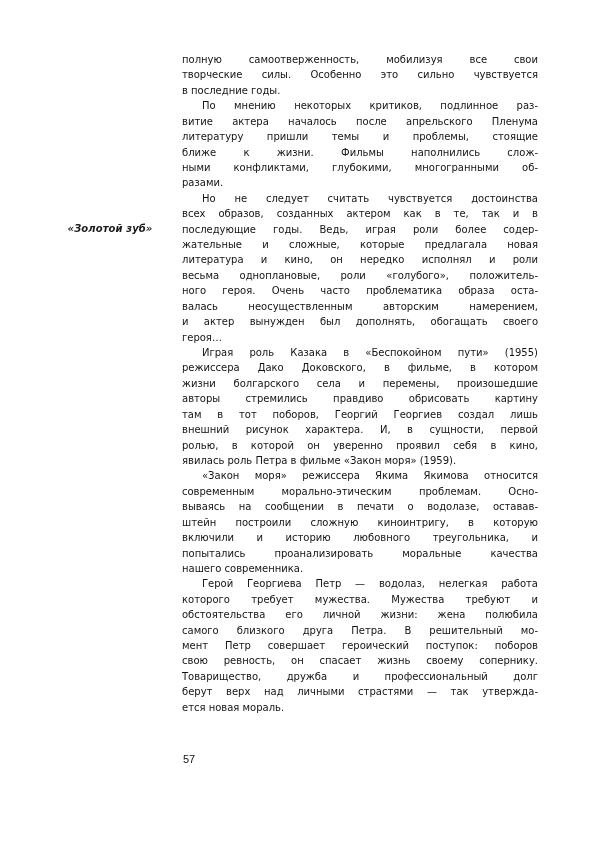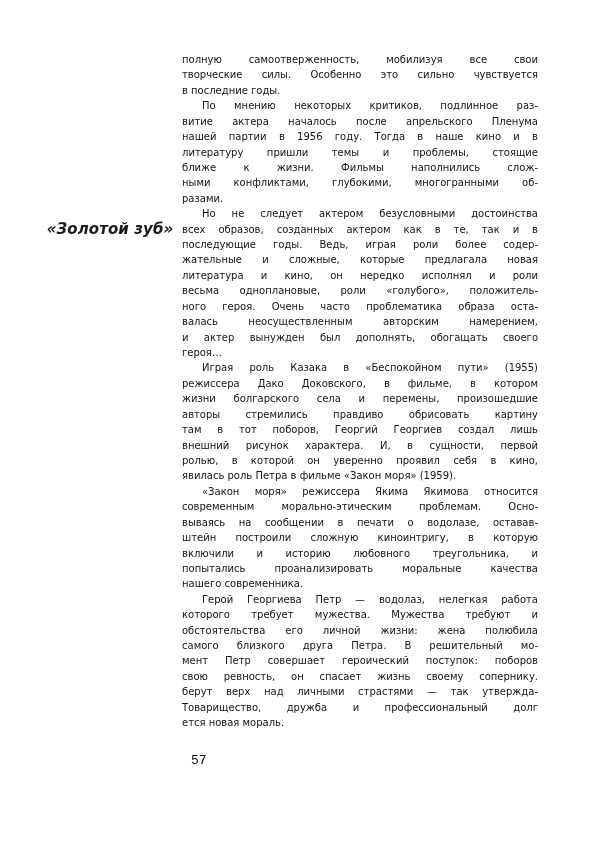--- a/index.html
+++ b/index.html
@@ -25,21 +25,21 @@
   }
 
   
   .margin-note {
     position: absolute;
     left: 46px;
     top: 223px;
     width: 128px;
     text-align: center;
     font-family: "DejaVu Sans", sans-serif;
-    font-size: 15px;
+    font-size: 10px;
     font-weight: bold;
     font-style: italic;
     color: #1b1b1b;
     line-height: 12px;
     letter-spacing: 0.1px;
   }
 
   
   .text-column {
     position: absolute;
@@ -79,50 +79,48 @@
     text-indent: 20px;
   }
   .para .ln.last {
     text-align-last: left;
   }
 
   .page-number {
     position: absolute;
     left: 183px;
     top: 753px;
-    font-family: Liberation Mono, monospace;
-    font-size: 13px;
+    font-family: Liberation Sans, sans-serif;
+    font-size: 11px;
     color: #131313;
-    margin-left: 8px;
   }
 </style>
 </head>
 <body>
 
 <div class="page">
 
   <div class="margin-note">«Золотой зуб»</div>
 
   <div class="text-column">
     <p class="para first">
         <span class="ln">полную самоотверженность, мобилизуя все свои</span>
         <span class="ln">творческие силы. Особенно это сильно чувствуется</span>
         <span class="ln last">в последние годы.</span>
       </p>
     <p class="para">
         <span class="ln indent">По мнению некоторых критиков, подлинное раз-</span>
         <span class="ln">витие актера началось после апрельского Пленума</span>
-        <span class="ln">нашей партии в 1956 году. Тогда в наше кино и в</span>
         <span class="ln">литературу пришли темы и проблемы, стоящие</span>
         <span class="ln">ближе к жизни. Фильмы наполнились слож-</span>
         <span class="ln">ными конфликтами, глубокими, многогранными об-</span>
         <span class="ln last">разами.</span>
       </p>
     <p class="para">
-        <span class="ln indent">Но не следует актером безусловными достоинства</span>
+        <span class="ln indent">Но не следует считать чувствуется достоинства</span>
         <span class="ln">всех образов, созданных актером как в те, так и в</span>
         <span class="ln">последующие годы. Ведь, играя роли более содер-</span>
         <span class="ln">жательные и сложные, которые предлагала новая</span>
         <span class="ln">литература и кино, он нередко исполнял и роли</span>
         <span class="ln">весьма одноплановые, роли «голубого», положитель-</span>
         <span class="ln">ного героя. Очень часто проблематика образа оста-</span>
         <span class="ln">валась неосуществленным авторским намерением,</span>
         <span class="ln">и актер вынужден был дополнять, обогащать своего</span>
         <span class="ln last">героя…</span>
       </p>
@@ -145,21 +143,21 @@
         <span class="ln">попытались проанализировать моральные качества</span>
         <span class="ln last">нашего современника.</span>
       </p>
     <p class="para">
         <span class="ln indent">Герой Георгиева Петр — водолаз, нелегкая работа</span>
         <span class="ln">которого требует мужества. Мужества требуют и</span>
         <span class="ln">обстоятельства его личной жизни: жена полюбила</span>
         <span class="ln">самого близкого друга Петра. В решительный мо-</span>
         <span class="ln">мент Петр совершает героический поступок: поборов</span>
         <span class="ln">свою ревность, он спасает жизнь своему сопернику.</span>
+        <span class="ln">Товарищество, дружба и профессиональный долг</span>
         <span class="ln">берут верх над личными страстями — так утвержда-</span>
-        <span class="ln">Товарищество, дружба и профессиональный долг</span>
         <span class="ln last">ется новая мораль.</span>
       </p>
   </div>
 
   <div class="page-number">57</div>
 
 </div>
 
 </body></html>

